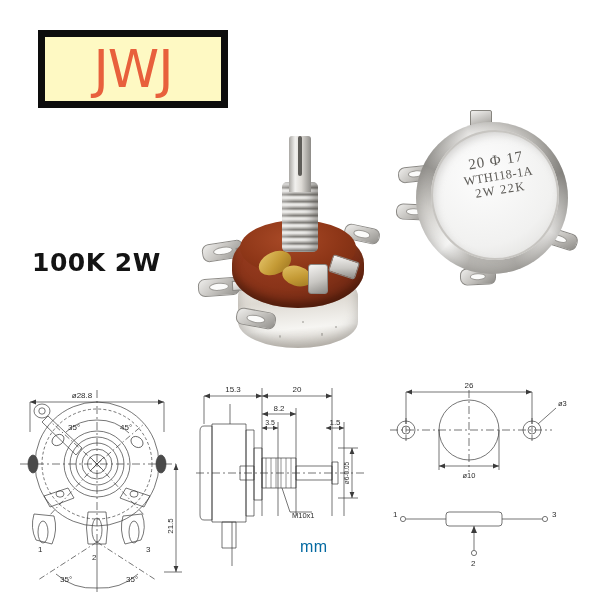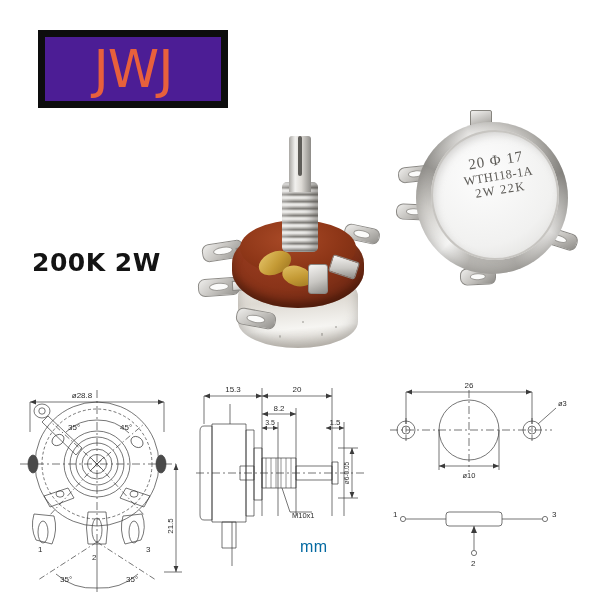--- a/index.html
+++ b/index.html
@@ -16,21 +16,21 @@
   }
 
   
   #brand-logo {
     position: absolute;
     left: 38px;
     top: 30px;
     width: 190px;
     height: 78px;
     border: 7px solid #0d0d0d;
-    background: #4c1d95;
+    background: #fef9c3;
     box-sizing: border-box;
     display: flex;
     align-items: center;
     justify-content: center;
   }
   #brand-logo-text {
     color: #e8603c;
     font-family: "DejaVu Sans", sans-serif;
     font-size: 52px;
     font-weight: 400;
@@ -281,21 +281,21 @@
     letter-spacing: .5px;
   }
 </style>
 </head>
 <body>
 
 <div id="brand-logo">
   <span id="brand-logo-text">JWJ</span>
 </div>
 
-<div id="spec-caption">200K 2W</div>
+<div id="spec-caption">100K 2W</div>
 
 <div id="product-photo-area">
 
   <div id="pot-front">
     <div class="pf-base"></div>
     <div class="pf-base-grain"></div>
 
     <div class="pf-lug" style="left:6px;  top:112px; width:40px; height:16px; transform:rotate(-9deg);"></div>
     <div class="pf-tab" style="left:40px; top:116px; width:32px; height:8px; transform:rotate(-7deg);"></div>
 

